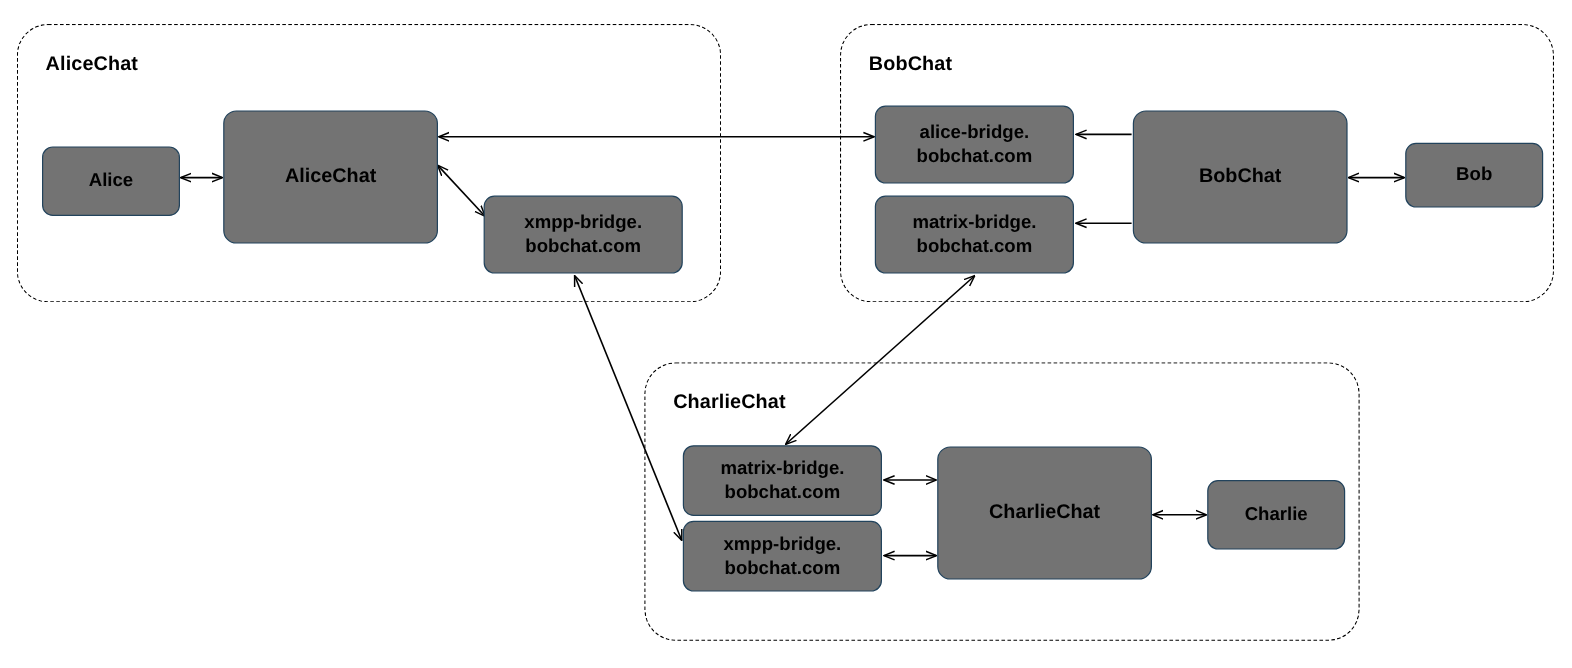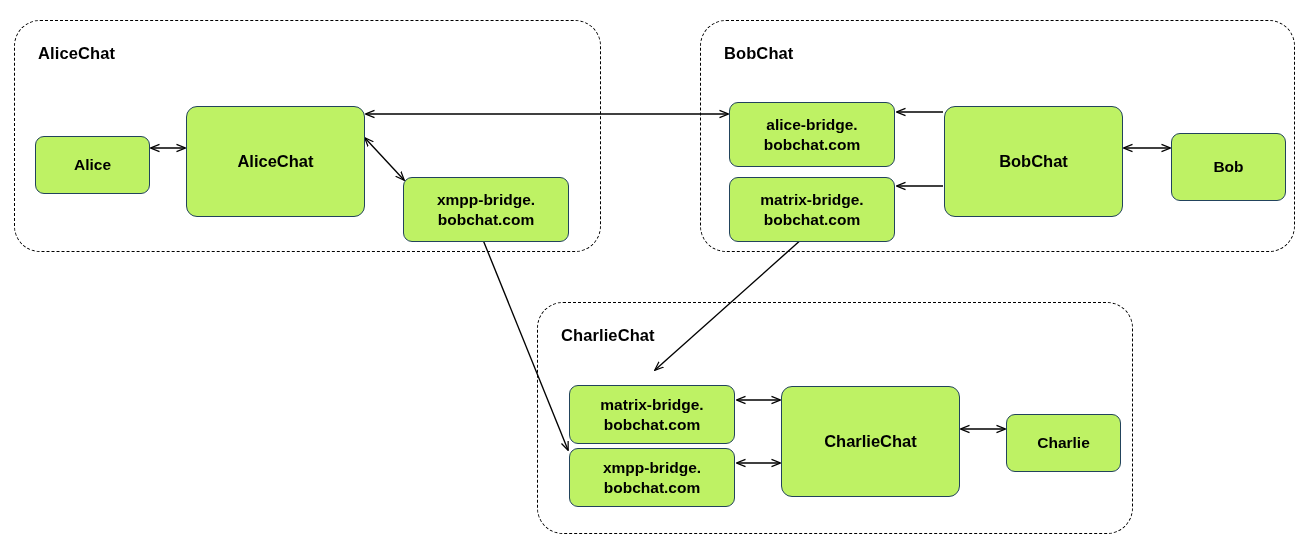--- a/index.html
+++ b/index.html
@@ -36,33 +36,32 @@
     position: absolute;
     font-size: 16.5px;
     font-weight: bold;
     color: #000000;
     letter-spacing: 0.1px;
     white-space: nowrap;
   }
   .node {
     position: absolute;
     box-sizing: border-box;
-    background: #bef264;
+    background: #737373;
     border: 1.4px solid #22435c;
     border-radius: 11px;
     display: flex;
     align-items: center;
     justify-content: center;
     text-align: center;
     color: #000000;
     font-weight: bold;
     font-size: 16.5px;
     line-height: 1.25;
     padding: 2px 6px;
-    margin-top: 14px;
   }
   .node.small { border-radius: 9px; font-size: 15.5px; }
   .node-text { display: block; }
 </style>
 </head>
 <body>
 
 <div id="canvas">
 
   <svg class="edges" viewBox="0 0 1310 557" width="1310" height="557" xmlns="http://www.w3.org/2000/svg">
@@ -109,21 +108,21 @@
       </div>
       <div class="node small" style="left: 729px; top: 88px; width: 166px; height: 65px;">
         <span class="node-text"><span>alice-bridge.</span><br><span>bobchat.com</span></span>
       </div>
       <div class="node small" style="left: 729px; top: 163px; width: 166px; height: 65px;">
         <span class="node-text"><span>matrix-bridge.</span><br><span>bobchat.com</span></span>
       </div>
       <div class="node" style="left: 944px; top: 92px; width: 179px; height: 111px;">
         <span class="node-text"><span>BobChat</span></span>
       </div>
-      <div class="node small" style="left: 1171px; top: 119px; width: 115px; height: 68px;">
+      <div class="node small" style="left: 1171px; top: 119px; width: 115px; height: 54px;">
         <span class="node-text"><span>Bob</span></span>
       </div>
       <div class="node small" style="left: 569px; top: 371px; width: 166px; height: 59px;">
         <span class="node-text"><span>matrix-bridge.</span><br><span>bobchat.com</span></span>
       </div>
       <div class="node small" style="left: 569px; top: 434px; width: 166px; height: 59px;">
         <span class="node-text"><span>xmpp-bridge.</span><br><span>bobchat.com</span></span>
       </div>
       <div class="node" style="left: 781px; top: 372px; width: 179px; height: 111px;">
         <span class="node-text"><span>CharlieChat</span></span>

